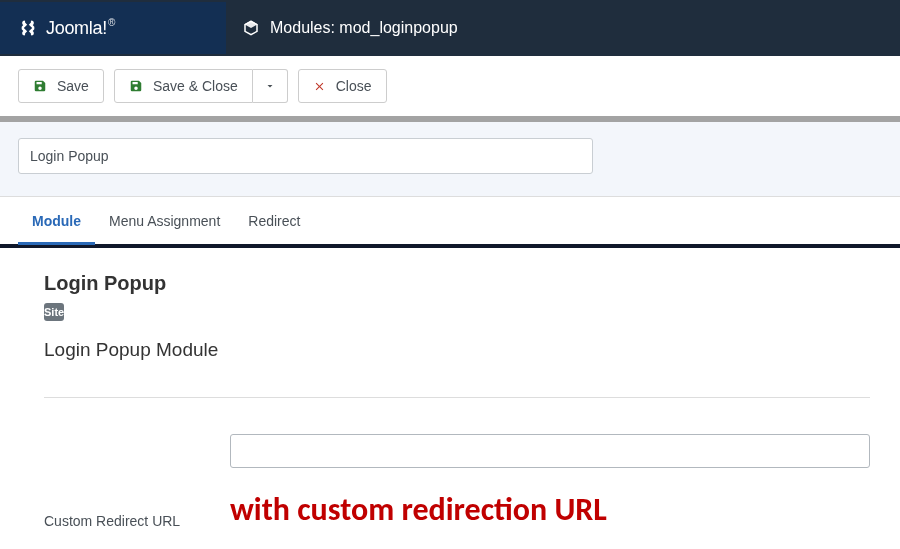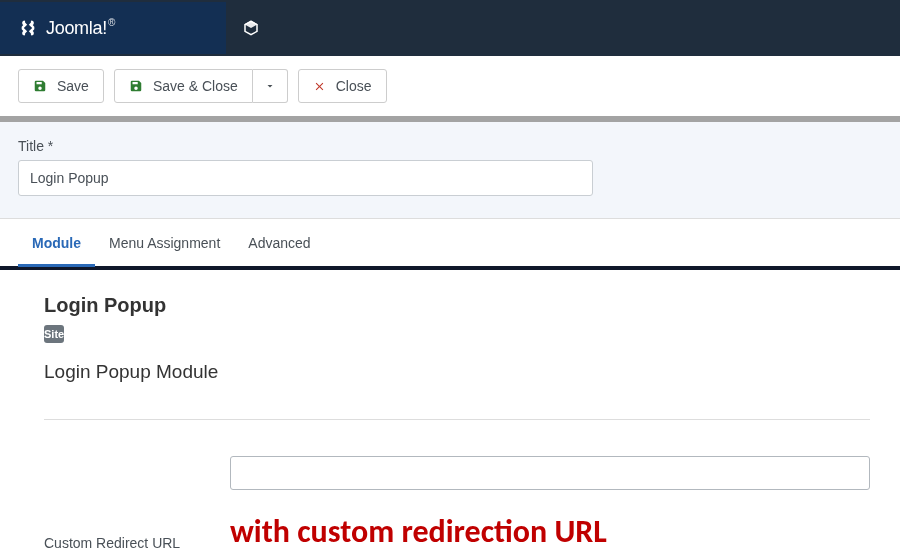--- a/index.html
+++ b/index.html
@@ -50,20 +50,21 @@
     <span class="brand-text" style="margin-left:8px;">Joomla!</span>
     <span class="brand-reg">®</span>
   </div>
   <div class="topbar-title">
     <span class="cube">
       <svg width="18" height="18" viewBox="0 0 24 24" fill="#fff">
           <path d="M12 2l9 5v10l-9 5-9-5V7l9-5zm0 2.2L5 8v8l7 3.8L19 16V8l-7-3.8z"></path>
           <path d="M12 2l9 5-9 5-9-5 9-5z" opacity="0.9"></path>
         </svg>
     </span>
+    <span>Modules: mod_loginpopup</span>
   </div>
 </div>
 
 <div class="toolbar">
   <button class="btn">
     <span class="ico">
       <svg width="14" height="14" viewBox="0 0 24 24" fill="#2f7d32">
           <path d="M17 3H5a2 2 0 0 0-2 2v14a2 2 0 0 0 2 2h14a2 2 0 0 0 2-2V7l-4-4zM12 19a3 3 0 1 1 0-6 3 3 0 0 1 0 6zm3-10H6V5h9v4z"></path>
         </svg>
     </span>
@@ -90,28 +91,27 @@
     <span class="ico">
       <svg width="13" height="13" viewBox="0 0 24 24" fill="#c0392b">
           <path d="M19 6.41L17.59 5 12 10.59 6.41 5 5 6.41 10.59 12 5 17.59 6.41 19 12 13.41 17.59 19 19 17.59 13.41 12z"></path>
         </svg>
     </span>
     <span>Close</span>
   </button>
 </div>
 
 <div class="form-area">
-  <label class="form-label">Title *</label>
   <input type="text" class="text-input" value="Login Popup" style="">
 </div>
 
 <div class="tabs">
   <div class="tab active">Module</div>
   <div class="tab">Menu Assignment</div>
-  <div class="tab">Advanced</div>
+  <div class="tab">Redirect</div>
 </div>
 
 <div class="tab-content">
   <h2 class="module-heading">Login Popup</h2>
   <span class="badge">Site</span>
   <div class="module-desc">Login Popup Module</div>
   <hr class="hr">
   <div class="field-row">
     <div class="field-label">Custom Redirect URL</div>
     <div class="field-control">

